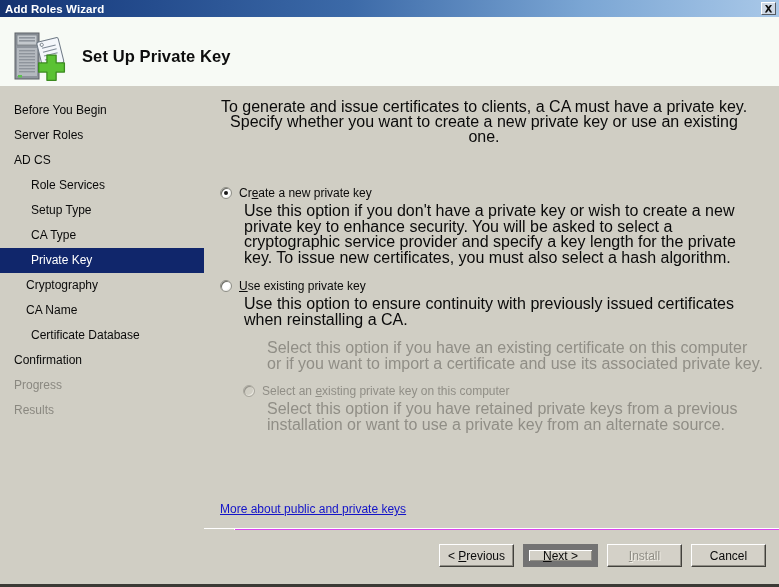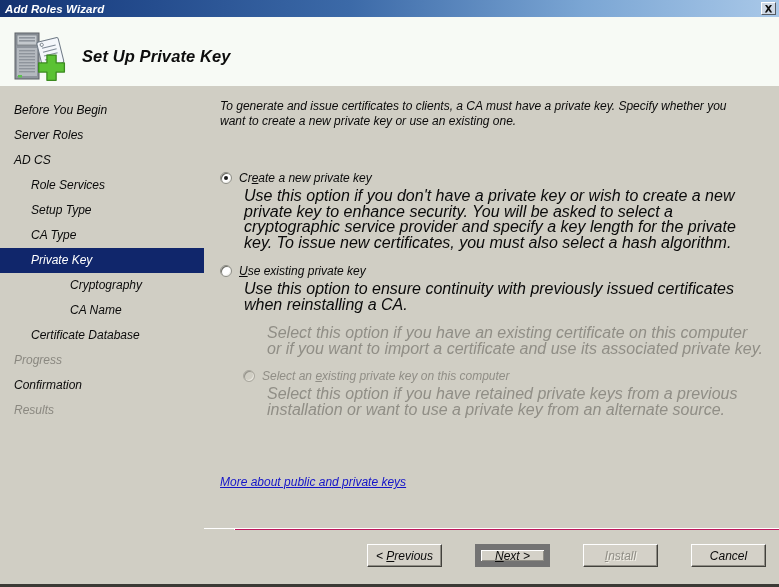--- a/index.html
+++ b/index.html
@@ -11,23 +11,22 @@
   body {
     font-family: "Liberation Sans", sans-serif;
     -webkit-font-smoothing: none;
   }
 
   .window {
     position: relative;
     width: 779px;
     height: 587px;
     box-sizing: border-box;
-    background: #be185d;
+    background: #d946ef;
     overflow: hidden;
-    font-style: italic;
   }
 
   
   .titlebar {
     position: absolute;
     left: 0; top: 0;
     width: 779px;
     height: 17px;
     background: linear-gradient(to right, #14316e 0%, #1e4486 12%, #3c6aa8 45%, #7ba6d4 75%, #a9c8e8 100%);
     display: flex;
@@ -107,45 +106,46 @@
     height: 25px;
     line-height: 25px;
     font-size: 12px;
     color: #0a0a0a;
     white-space: nowrap;
     cursor: default;
     box-sizing: border-box;
   }
   .nav-item.lvl0 { padding-left: 14px; }
   .nav-item.lvl1 { padding-left: 31px; }
-  .nav-item.lvl2 { padding-left: 70px; }
+  .nav-item.lvl2 { padding-left: 26px; }
   .nav-item.selected {
     background: #10266b;
     color: #ffffff;
     margin-right: 0;
   }
   .nav-item.dim { color: #8a8880; }
 
   
   .content {
     position: absolute;
     left: 204px; top: 86px;
     width: 575px;
     height: 443px;
     background: #d0cec4;
     box-sizing: border-box;
     border-bottom: 1px solid #ffffff;
     padding: 13px 16px 0 16px;
   }
   .intro {
-    font-size: 12px;
+    font-size: 16px;
     color: #0a0a0a;
     line-height: 15px;
     max-width: 528px;
     margin: 0;
+    text-align: center;
   }
 
   .opt-group { margin-top: 42px; }
   .opt-row {
     display: flex;
     align-items: flex-start;
   }
   .opt-label {
     font-size: 12px;
     color: #0a0a0a;
@@ -194,42 +194,41 @@
     box-shadow: inset 1px 1px 0 #96948c, inset -1px -1px 0 #e8e6de;
     cursor: default;
   }
   .radio.disabled.checked::after { background: #8d8b83; }
 
   .accel { text-decoration: underline; }
 
   .help-link {
     position: absolute;
     left: 16px;
-    top: 389px;
+    top: 416px;
     font-size: 12px;
     color: #1414c8;
     text-decoration: underline;
     cursor: pointer;
   }
 
   
   .buttonbar {
     position: absolute;
     left: 204px;
     top: 530px;
     width: 575px;
     height: 57px;
     background: #d0cec4;
     box-sizing: border-box;
     display: flex;
     align-items: flex-start;
     justify-content: flex-end;
     padding-top: 14px;
     padding-right: 13px;
-    gap: 24px;
   }
   .btn {
     width: 75px;
     height: 23px;
     font-family: "Liberation Sans", sans-serif;
     font-size: 12px;
     color: #0a0a0a;
     background: #d4d1c8;
     border-top: 1px solid #ffffff;
     border-left: 1px solid #ffffff;
@@ -323,22 +322,22 @@
         <div class="nav-item lvl0">Before You Begin</div>
         <div class="nav-item lvl0">Server Roles</div>
         <div class="nav-item lvl0">AD CS</div>
         <div class="nav-item lvl1">Role Services</div>
         <div class="nav-item lvl1">Setup Type</div>
         <div class="nav-item lvl1">CA Type</div>
         <div class="nav-item lvl1 selected">Private Key</div>
         <div class="nav-item lvl2">Cryptography</div>
         <div class="nav-item lvl2">CA Name</div>
         <div class="nav-item lvl1">Certificate Database</div>
+        <div class="nav-item lvl0">Confirmation</div>
         <div class="nav-item lvl0 dim">Progress</div>
-        <div class="nav-item lvl0">Confirmation</div>
         <div class="nav-item lvl0 dim">Results</div>
       </div>
   </div>
 
   <div class="content">
     <p class="intro">To generate and issue certificates to clients, a CA must have a private key. Specify whether you want to create a new private key or use an existing one.</p>
 
     <div class="opt-group">
       <div class="opt-row">
         <span class="radio checked" id="radio-0"></span>

